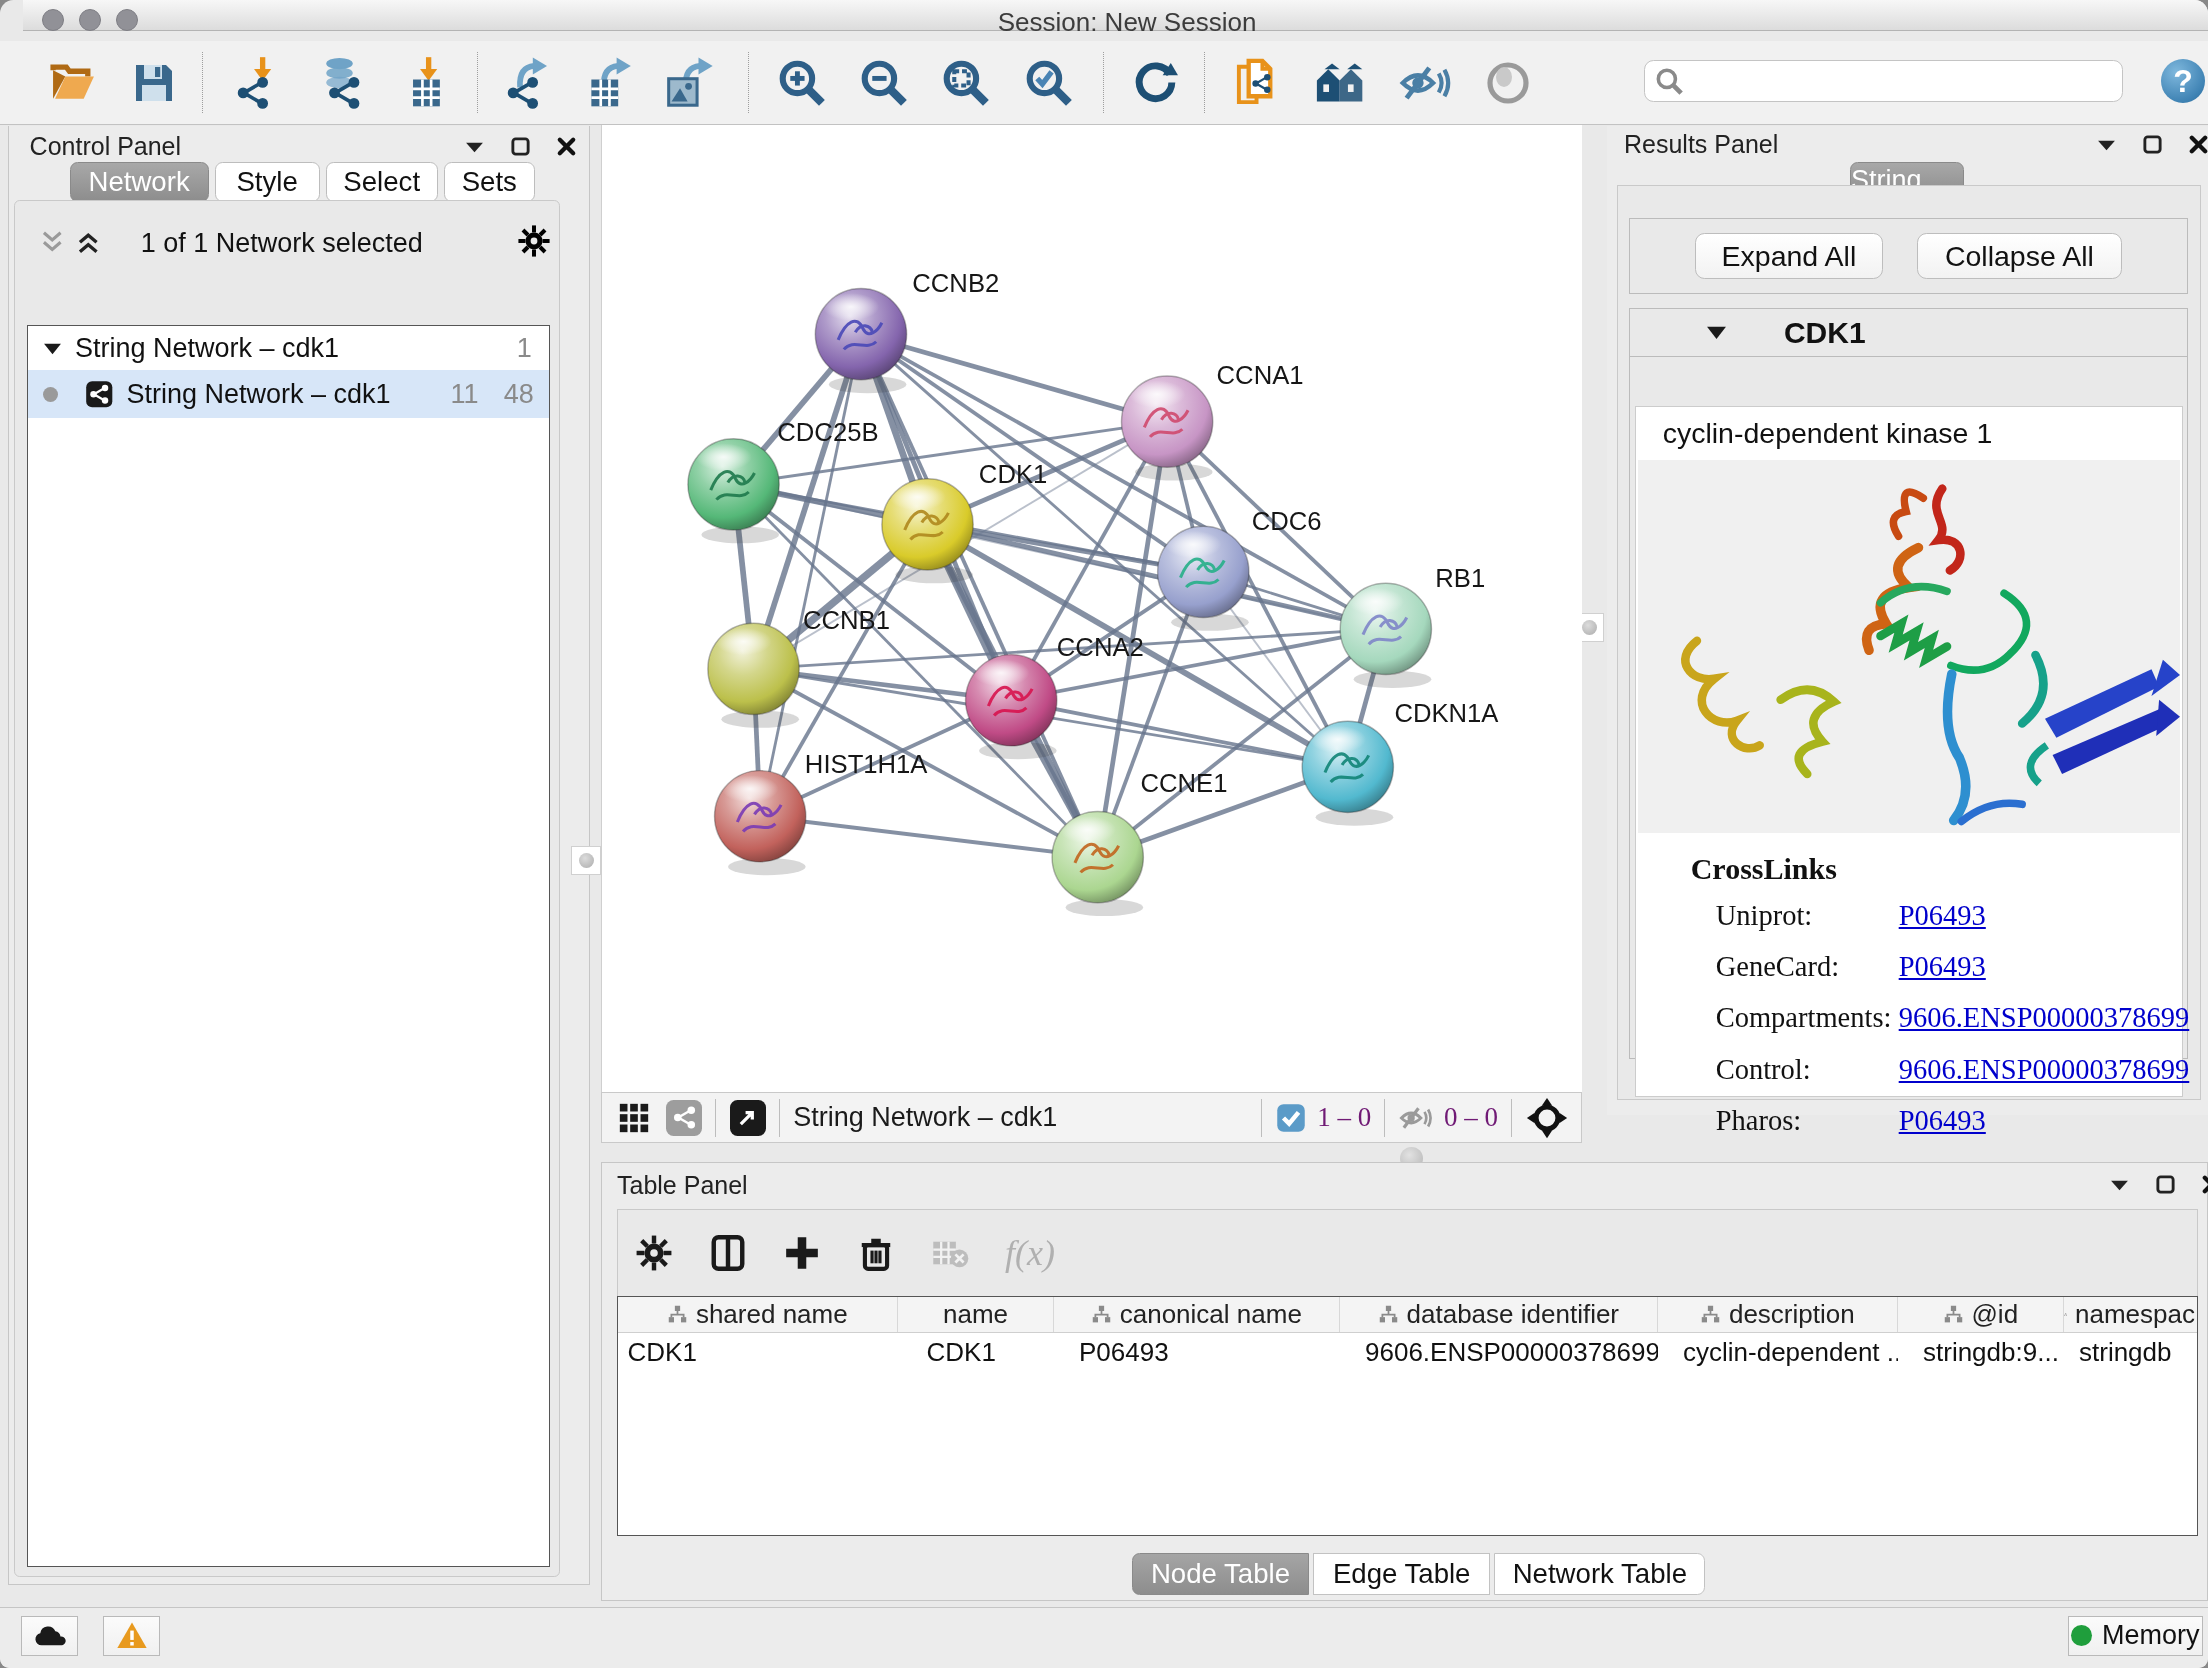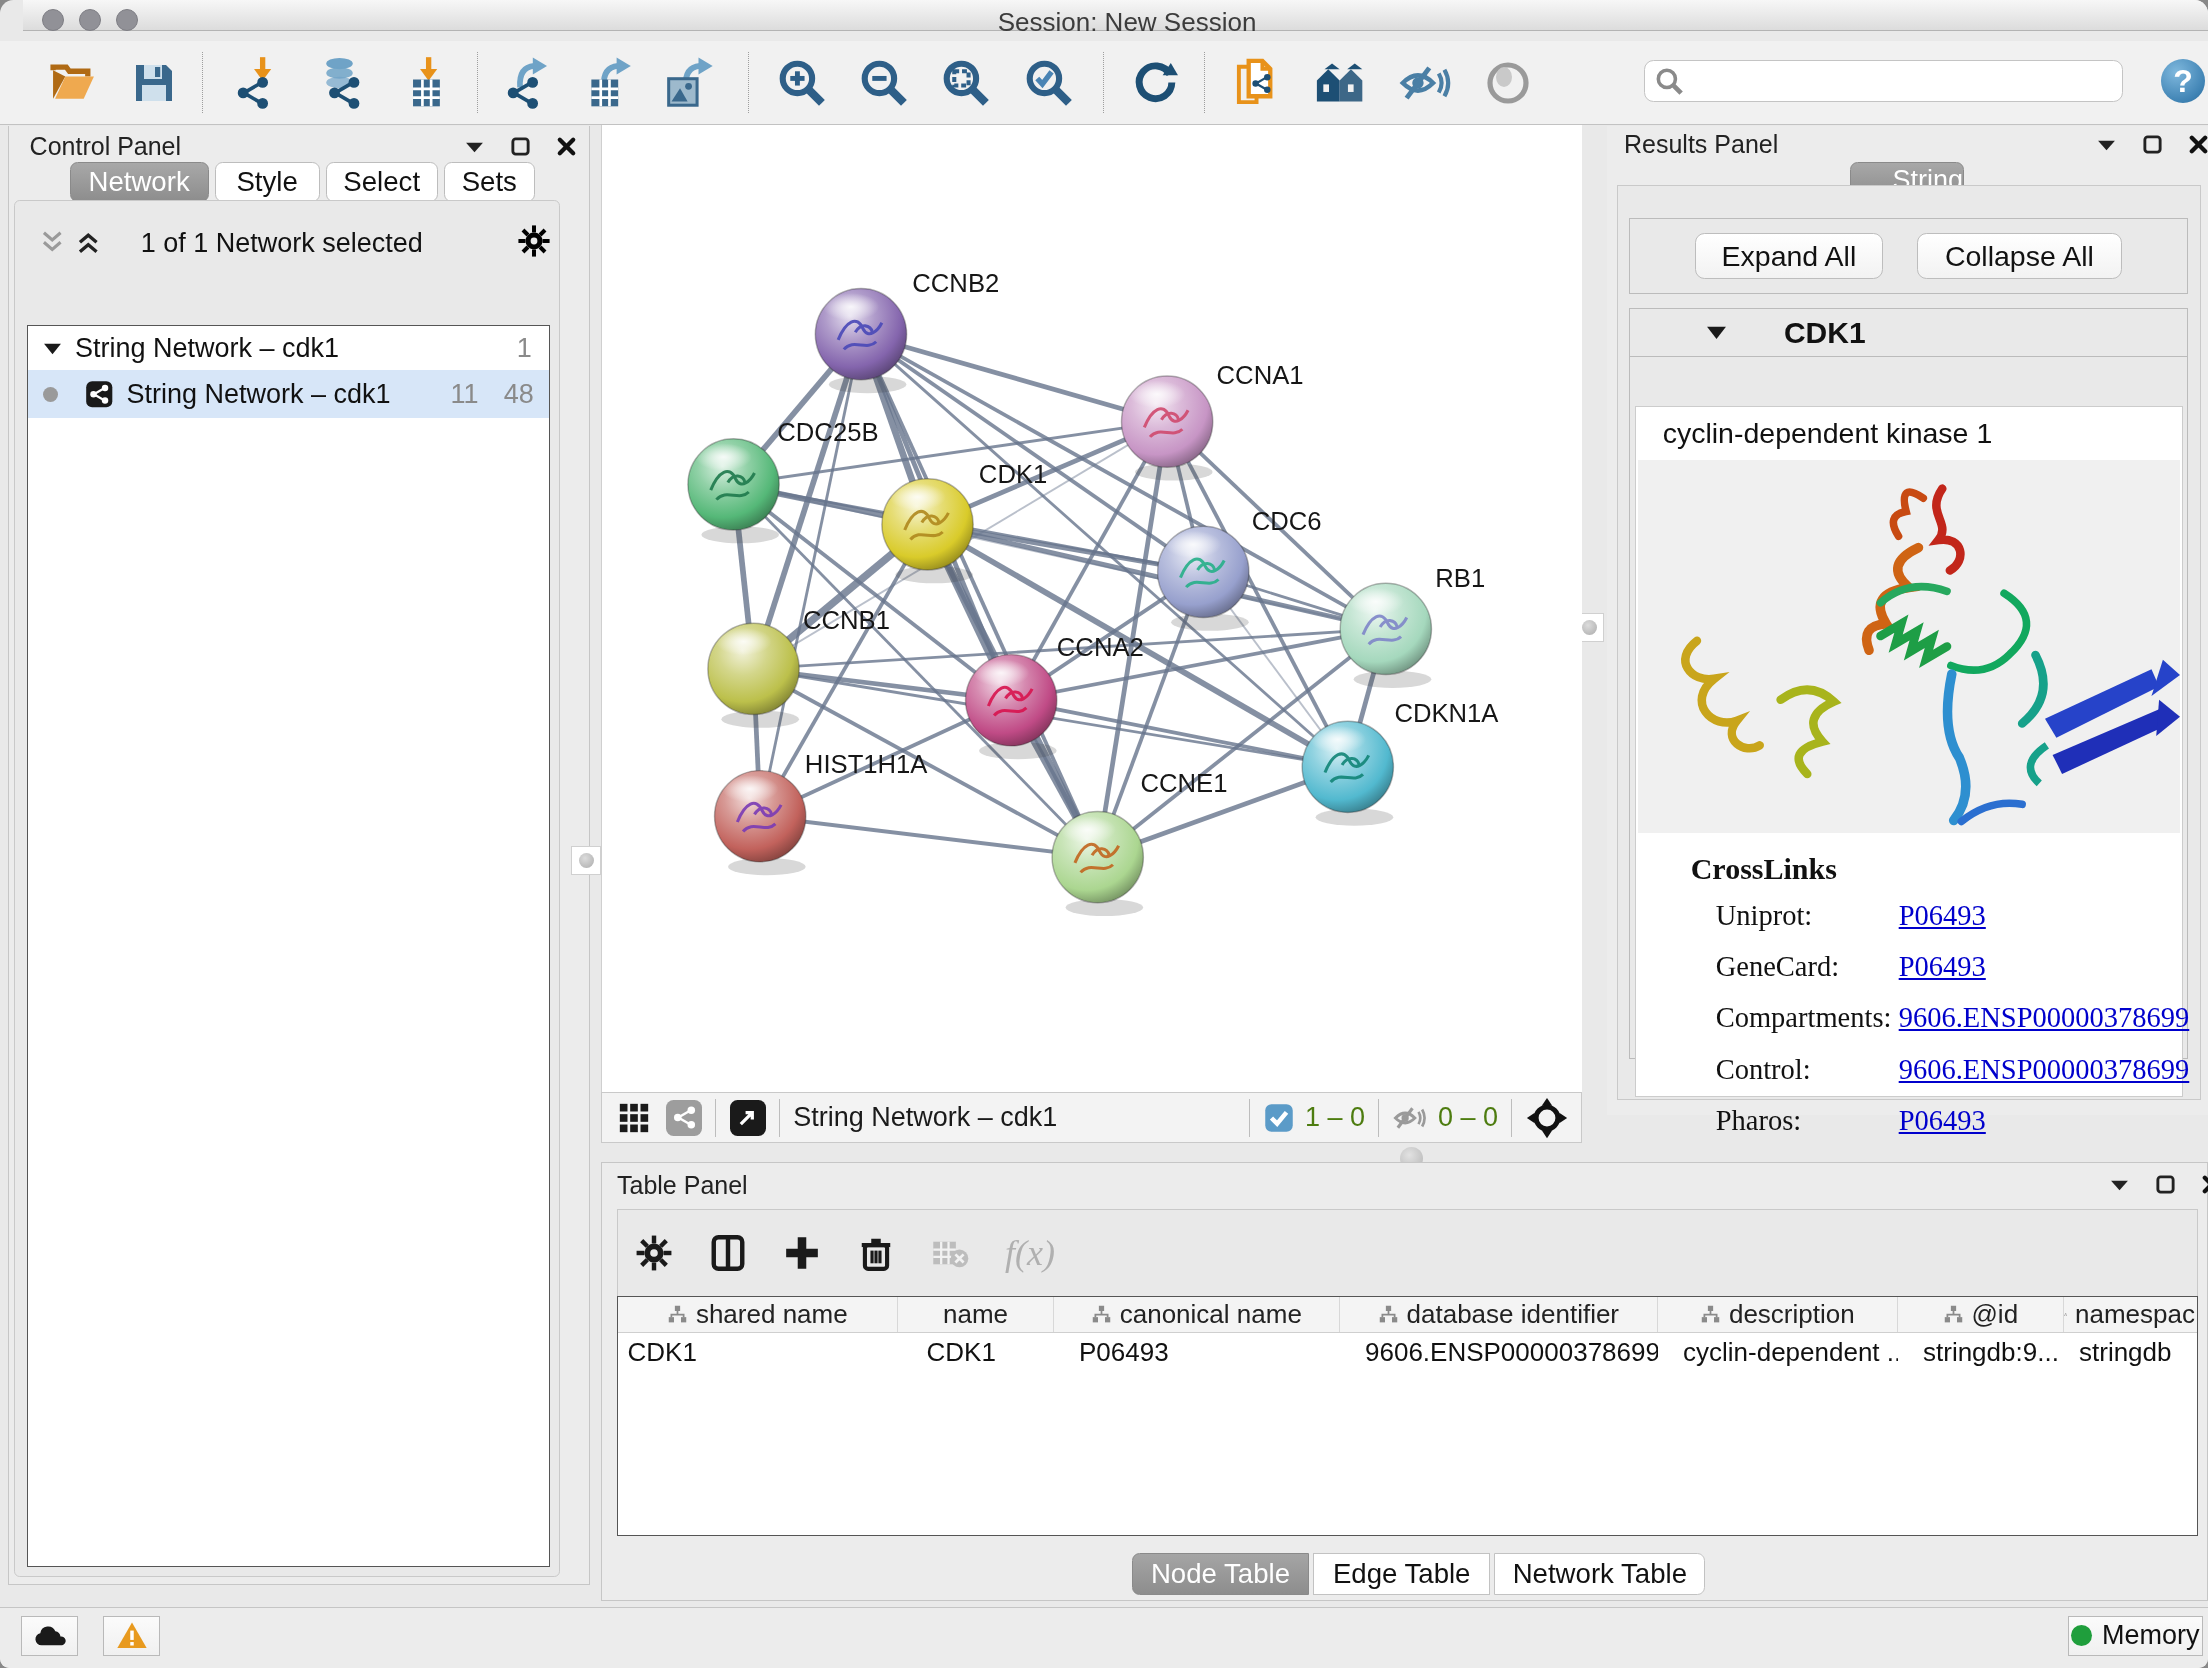--- a/index.html
+++ b/index.html
@@ -34,30 +34,30 @@
   #net-tree{left:11.4px;top:124px;width:523px;height:1242px;background:#fff;border:1.9px solid #555;}
   .trow{height:44px;display:flex;align-items:center;font-size:27px;color:#111;}
   .trow.sel{background:#d7e6f8;}
   .count{color:#8a8a8a;}
   
   #canvas{left:601px;top:125px;width:981px;height:967px;background:#fff;border-left:1px solid #cfcfcf;}
   .nlabel{font-size:27px;fill:#161616;font-family:"Liberation Sans",sans-serif;}
   #canvas-footer{left:601px;top:1092px;width:981px;height:51px;background:#f3f3f3;
      border:1px solid #c9c9c9;display:flex;align-items:center;}
   .cfsep{width:0;height:38px;border-left:1px solid #bdbdbd;margin:0 13.3px;}
-  .cftxt{font-size:27px;color:#4d7c0f;}
+  .cftxt{font-size:27px;color:#701a75;font-family:Liberation Serif, serif;}
   .sqbtn{width:36px;height:36px;border-radius:7.6px;display:flex;align-items:center;justify-content:center;}
   
   .handle{width:30px;height:28.5px;background:#fff;border:1px solid #d0d0d0;display:flex;align-items:center;justify-content:center;}
   .handle .dot{width:15px;height:15px;border-radius:50%;background:radial-gradient(circle at 40% 35%,#dcdcdc,#ababab);}
   
   #rpanel{left:1607px;top:126px;width:601px;height:989px;background:#ececec;}
   #rp-box{left:9.5px;top:59px;width:584px;height:915px;background:#e9e9e9;border:1px solid #c9c9c9;}
   #string-pill{left:243px;top:36px;width:114px;height:36px;background:linear-gradient(#a8a8a8,#8d8d8d);
-     color:#fff;font-size:27px;border-radius:7.6px;display:flex;align-items:center;justify-content:flex-end;border:1px solid #8a8a8a;}
+     color:#fff;font-size:27px;border-radius:7.6px;display:flex;align-items:center;justify-content:flex-start;border:1px solid #8a8a8a;}
   .rbtn{height:46px;background:linear-gradient(#ffffff,#f2f2f2);border:1px solid #bdbdbd;border-radius:9.5px;
      font-size:28.5px;color:#111;display:flex;align-items:center;justify-content:center;}
   #expand-box{left:11.4px;top:32px;width:559px;height:76px;background:#e9e9e9;border:1px solid #bbb;display:flex;align-items:center;justify-content:center;gap:34px;}
   #gene-box{left:11.4px;top:122px;width:559px;height:751px;background:#e9e9e9;border:1px solid #bbb;}
   #gene-head{height:48px;border-bottom:1px solid #bbb;display:flex;align-items:center;}
   #gene-inner{position:absolute;left:4.8px;top:53px;width:548px;height:691px;background:#fff;border:1px solid #ccc;margin-top:44px;}
   #ribbon-wrap{position:absolute;left:1.9px;top:53px;width:542px;height:373px;background:#f0f0f0;}
   .serif{font-family:"Liberation Serif",serif;}
   .xl-row{position:absolute;font-size:28.5px;color:#111;}
   .xl-link{color:#0000cc;text-decoration:underline;}

